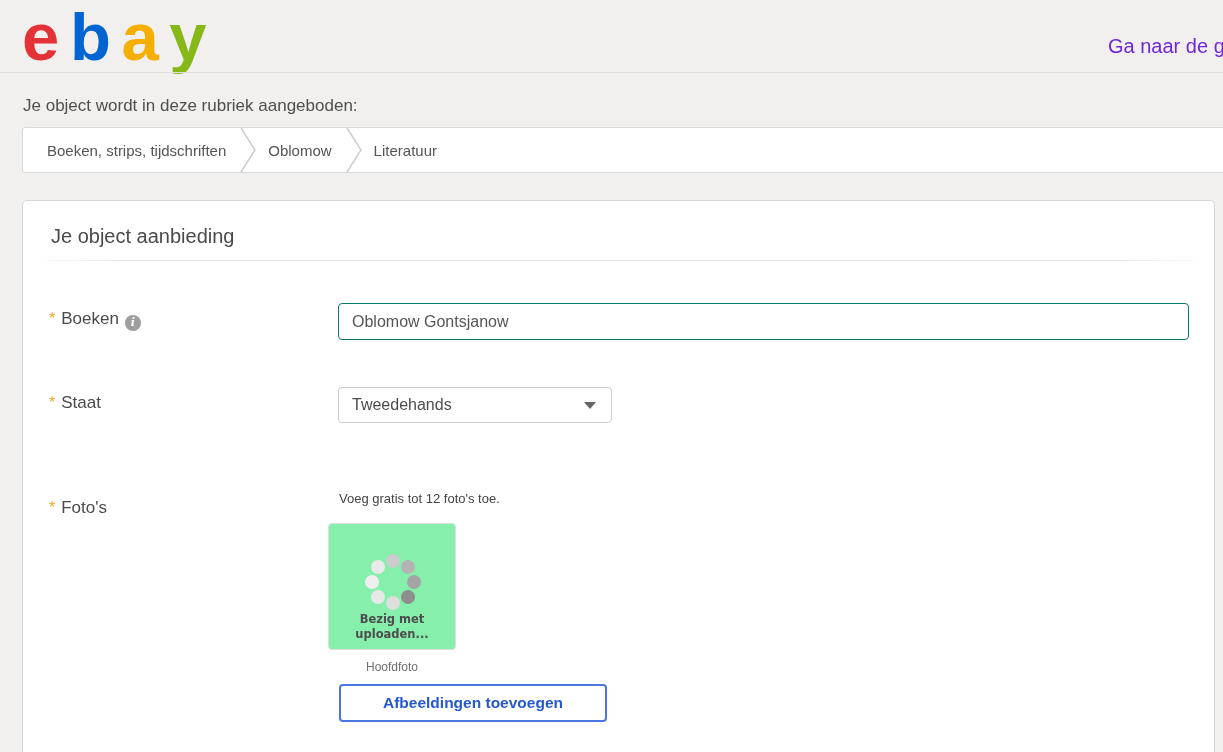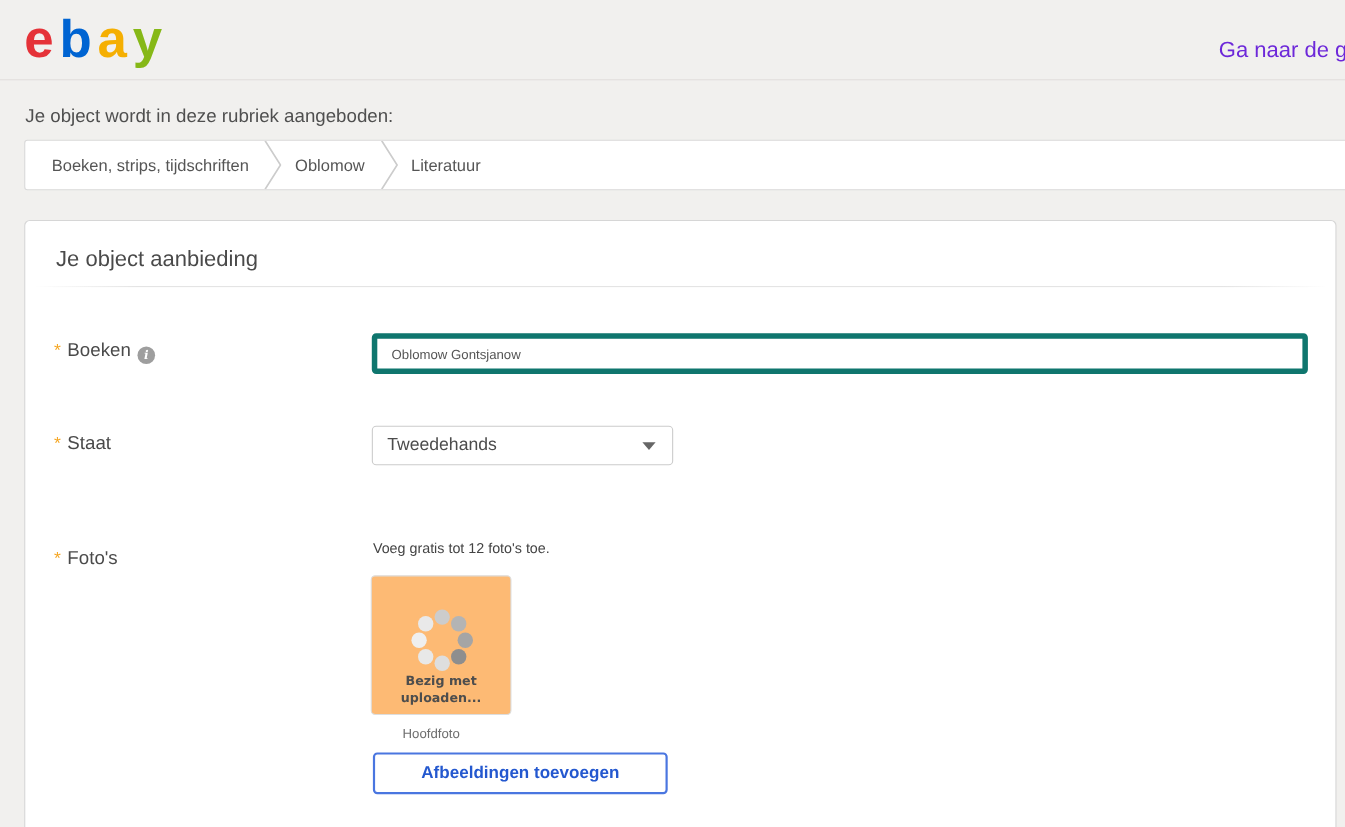--- a/index.html
+++ b/index.html
@@ -1,21 +1,21 @@
 <!DOCTYPE html>
 <html><head>
 <meta charset="utf-8">
 <style>
   * { margin:0; padding:0; box-sizing:border-box; }
   html,body { width:1223px; height:752px; overflow:hidden; }
   body { font-family:"Liberation Sans", sans-serif; background:#f1f0ee; }
   #screen { position:relative; width:1223px; height:752px; background:#f1f0ee; overflow:hidden; }
 
   
-  .logo { position:absolute; left:22px; top:6px; font-size:48px; font-weight:bold;
+  .logo { position:absolute; left:22px; top:6px; font-size:67px; font-weight:bold;
           letter-spacing:-4px; line-height:62px; }
   .logo span { display:inline-block; }
   .top-link { position:absolute; left:1108px; top:35px; font-size:20px; color:#6d28d9;
               white-space:nowrap; cursor:pointer; }
   .header-divider { position:absolute; left:0; right:0; top:72px; height:1px; background:#e1dfdd; }
 
   
   .cat-prompt { position:absolute; left:23px; top:96px; font-size:17px; color:#4f4f4f; }
   .breadcrumb-bar { position:absolute; left:22px; top:127px; right:-4px; height:46px;
                     background:#ffffff; border:1px solid #d9d9d9; border-radius:3px;
@@ -31,40 +31,40 @@
       background:linear-gradient(90deg, rgba(0,0,0,0) 0%, #e4e4e4 8%, #e4e4e4 92%, rgba(0,0,0,0) 100%); }
 
   .field-label { position:absolute; left:26px; font-size:17px; color:#4a4a4a; }
   .req { color:#f5a623; margin-right:6px; font-size:16px; }
   .info-icon { display:inline-block; width:16px; height:16px; margin-left:6px; border-radius:50%;
                background:#9e9e9e; color:#ffffff; font-family:"DejaVu Serif", serif;
                font-style:italic; font-weight:bold; font-size:11px; line-height:16px;
                text-align:center; vertical-align:-2px; cursor:pointer; }
 
   .title-input { position:absolute; left:315px; top:102px; width:851px; height:37px;
-                 border:5px solid #0f766e; border-radius:4px; padding:0 13px;
-                 font-family:"Liberation Sans", sans-serif; font-size:12px; color:#555555;
+                 border:1px solid #0f766e; border-radius:4px; padding:0 13px;
+                 font-family:"Liberation Sans", sans-serif; font-size:16px; color:#555555;
                  background:#ffffff; outline:none; }
 
   .cond-select { position:absolute; left:315px; top:186px; width:274px; height:36px;
                  border:1px solid #cccccc; border-radius:4px; background:#ffffff;
                  display:flex; align-items:center; padding:0 13px; cursor:pointer; }
   .cond-select .sel-text { font-size:16px; color:#4c4c4c; flex:1; }
   .caret-down { width:0; height:0; border-left:6px solid transparent; border-right:6px solid transparent;
                 border-top:7px solid #666666; margin-right:2px; }
 
   .cond-desc { position:absolute; left:316px; top:234px; width:760px; font-size:13.5px;
                color:#3f3f3f; white-space:nowrap; }
   .cond-desc b { font-weight:bold; color:#333333; }
   .more-link { color:#2e6bd8; margin-left:4px; cursor:pointer; }
 
   .photos-helper { position:absolute; left:316px; top:290px; font-size:13px; color:#444444; }
 
-  .upload-tile { position:absolute; left:314px; top:322px; width:128px; height:127px;
-                 background:#fdba74; border:1px solid #dddddd; border-radius:4px; cursor:pointer; }
+  .upload-tile { position:absolute; left:305px; top:322px; width:128px; height:127px;
+                 background:#86efac; border:1px solid #dddddd; border-radius:4px; cursor:pointer; }
   .spinner { position:absolute; left:36px; top:30px; width:56px; height:56px; }
   .spinner i { position:absolute; width:14px; height:14px; border-radius:50%; }
   .spinner i:nth-child(1){ left:21px; top:0; }
   .spinner i:nth-child(2){ left:36px; top:6px; }
   .spinner i:nth-child(3){ left:42px; top:21px; }
   .spinner i:nth-child(4){ left:36px; top:36px; }
   .spinner i:nth-child(5){ left:21px; top:42px; }
   .spinner i:nth-child(6){ left:6px;  top:36px; }
   .spinner i:nth-child(7){ left:0;    top:21px; }
   .spinner i:nth-child(8){ left:6px;  top:6px; }

